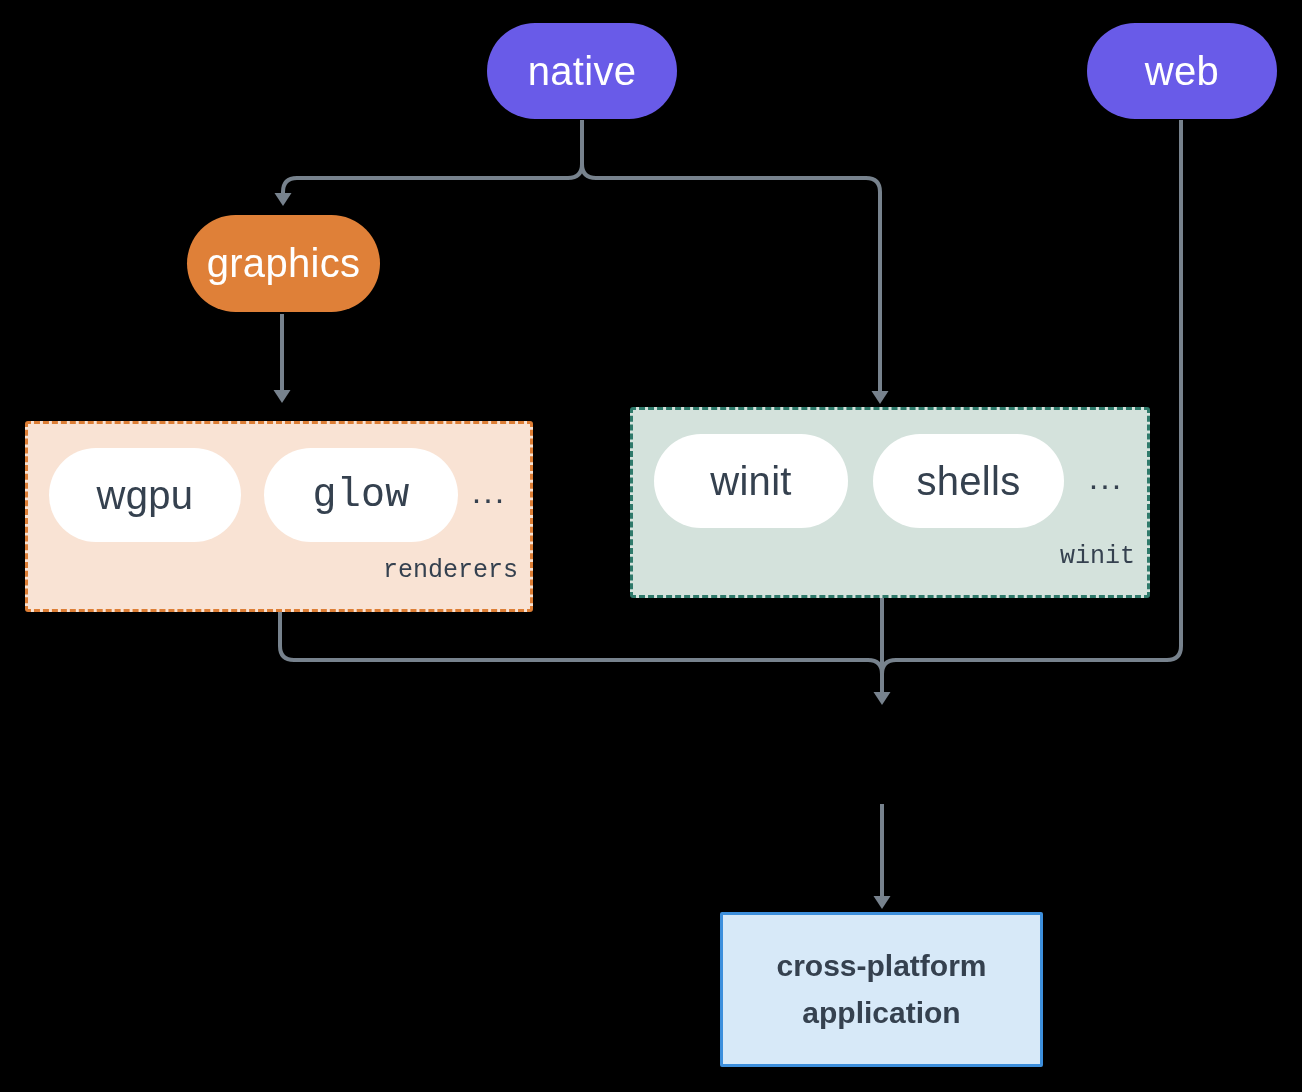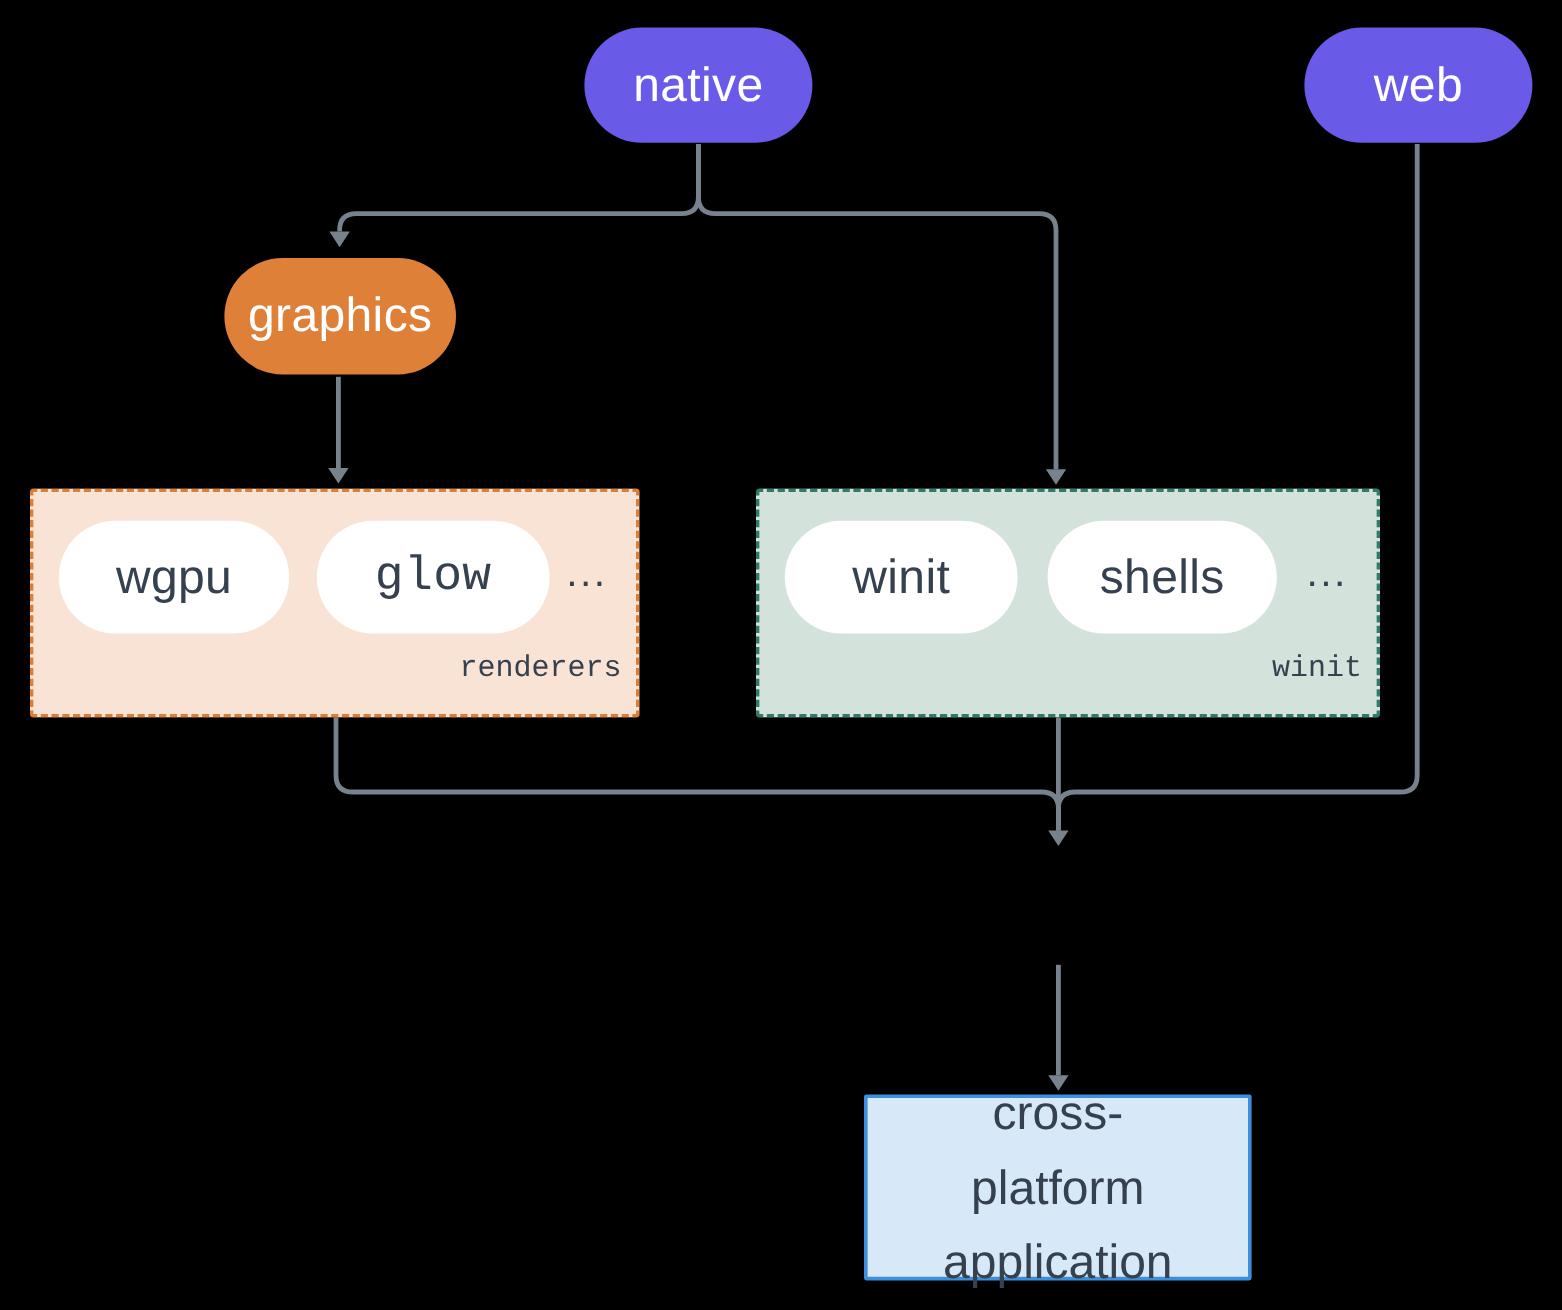--- a/index.html
+++ b/index.html
@@ -60,20 +60,21 @@
 
   .group{
     position:absolute;
     top:407px;height:185px;width:502px;
     border-radius:3px;
   }
   .group-renderers{
     left:25px;
     background:var(--renderers-fill,#F9E3D4);
     border:3px dashed var(--renderers-border,#DD7E35);
+    margin-top:14px;
   }
   .group-shells{
     left:630px;
     background:var(--shells-fill,#D4E2DC);
     border:3px dashed var(--shells-border,#2F7A6B);
     padding-left:12px;
   }
   .group .inner-pill{
     top:24px;height:94px;
   }
@@ -103,23 +104,24 @@
     left:720px;top:912px;width:323px;height:155px;
     box-sizing:border-box;
     background:var(--app-fill,#D7E9F8);
     border:3px solid var(--app-border,#3D8FDC);
     border-radius:2px;
     display:flex;align-items:center;justify-content:center;
   }
   .app-box .app-label{
     width:250px;
     text-align:center;
-    font-size:40px;
+    font-size:30px;
     line-height:1.55;
     color:var(--dark-text,#35414F);
+    font-weight:bold;
   }
 </style>
 </head>
 <body>
 
 <div class="canvas">
 
   <svg class="connectors" viewBox="0 0 1302 1092" xmlns="http://www.w3.org/2000/svg">
 
     <path d="M 582 120 V 164 Q 582 178 568 178 H 297 Q 283 178 283 192 V 193"></path>

